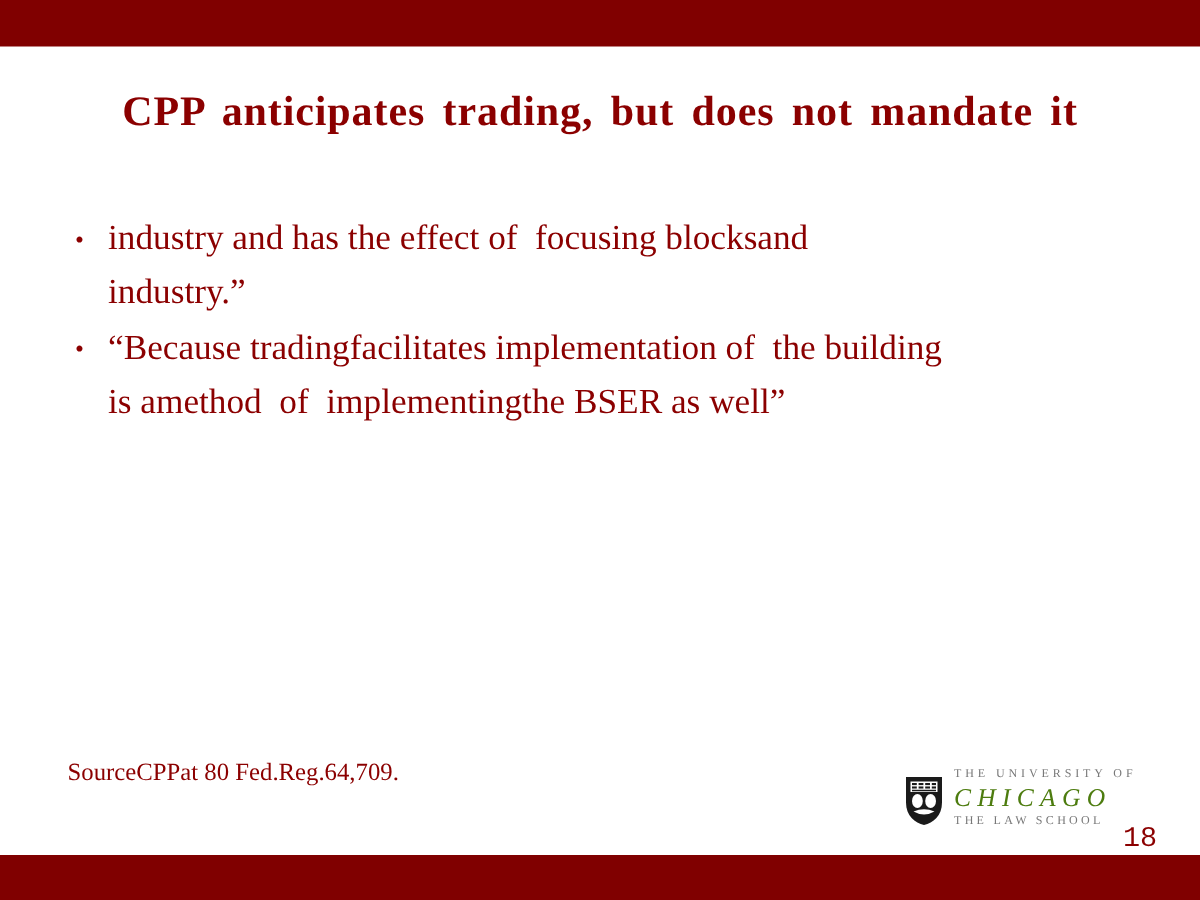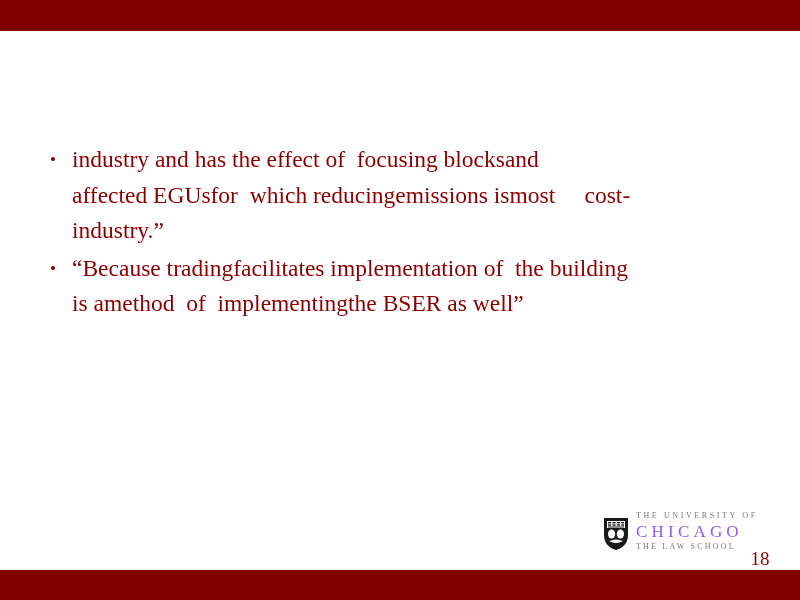--- a/index.html
+++ b/index.html
@@ -123,70 +123,72 @@
   .logo-top, .logo-bottom {
     font-family: "Liberation Serif", "DejaVu Serif", serif;
     color: #787878;
     font-size: 8px;
     letter-spacing: 2.6px;
     white-space: nowrap;
   }
   .logo-top { margin-bottom: 3px; }
   .logo-mid {
     font-family: "Liberation Serif", "DejaVu Serif", serif;
-    color: #8b5cf6;
+    color: #4d7c0f;
     font-size: 17px;
     letter-spacing: 4.2px;
     white-space: nowrap;
     margin-bottom: 3px;
+    font-style: italic;
   }
   .logo-bottom { letter-spacing: 2.2px; }
 
   
   .page-number {
     position: absolute;
     left: 740px;
     top: 548px;
     width: 40px;
     text-align: center;
     color: #8B0000;
-    font-family: Liberation Serif, serif;
+    font-family: Liberation Mono, monospace;
     font-size: 19px;
     line-height: 22px;
   }
 </style>
 </head>
 <body>
 
 <div class="slide">
 
   <div class="bar-top"></div>
 
+  <div class="title">CPP  anticipates    trading,  but  does  not  mandate   it</div>
 
   <div class="body-area">
 
     <div class="bullet-row">
       <span class="bullet-mark">•</span>
       <span class="bullet-text">
         <span class="ln">industry and has the effect of  focusing blocksand</span>
-        <span class="ln">affected EGUsfor  which reducingemissions ismost     cost-</span>
         <span class="ln">industry.”</span>
       </span>
     </div>
 
     <div class="bullet-row">
       <span class="bullet-mark">•</span>
       <span class="bullet-text">
         <span class="ln">“Because tradingfacilitates implementation of  the building</span>
         <span class="ln">is amethod  of  implementingthe BSER as well”</span>
       </span>
     </div>
 
   </div>
 
+  <div class="source-note">SourceCPPat 80 Fed.Reg.64,709.</div>
 
   <div class="logo">
     <span class="crest">
       <svg width="26" height="34" viewBox="0 0 26 34" xmlns="http://www.w3.org/2000/svg">
         <path d="M1 1 H25 V18 C25 27 19 31.5 13 33 C7 31.5 1 27 1 18 Z" fill="#1a1a1a"></path>
         <rect x="4" y="4" width="18" height="7" fill="#ffffff"></rect>
         <rect x="5" y="5" width="3.2" height="1.4" fill="#1a1a1a"></rect>
         <rect x="9.4" y="5" width="3.2" height="1.4" fill="#1a1a1a"></rect>
         <rect x="13.8" y="5" width="3.2" height="1.4" fill="#1a1a1a"></rect>
         <rect x="18.2" y="5" width="2.8" height="1.4" fill="#1a1a1a"></rect>

